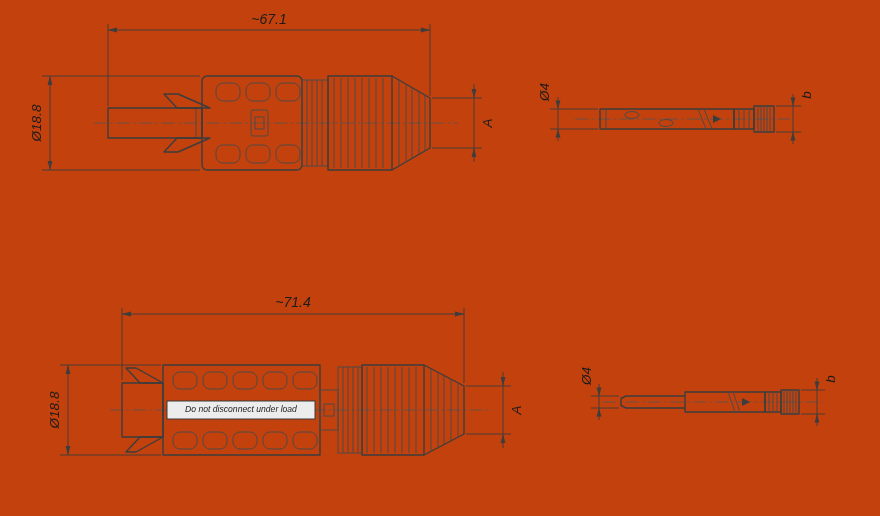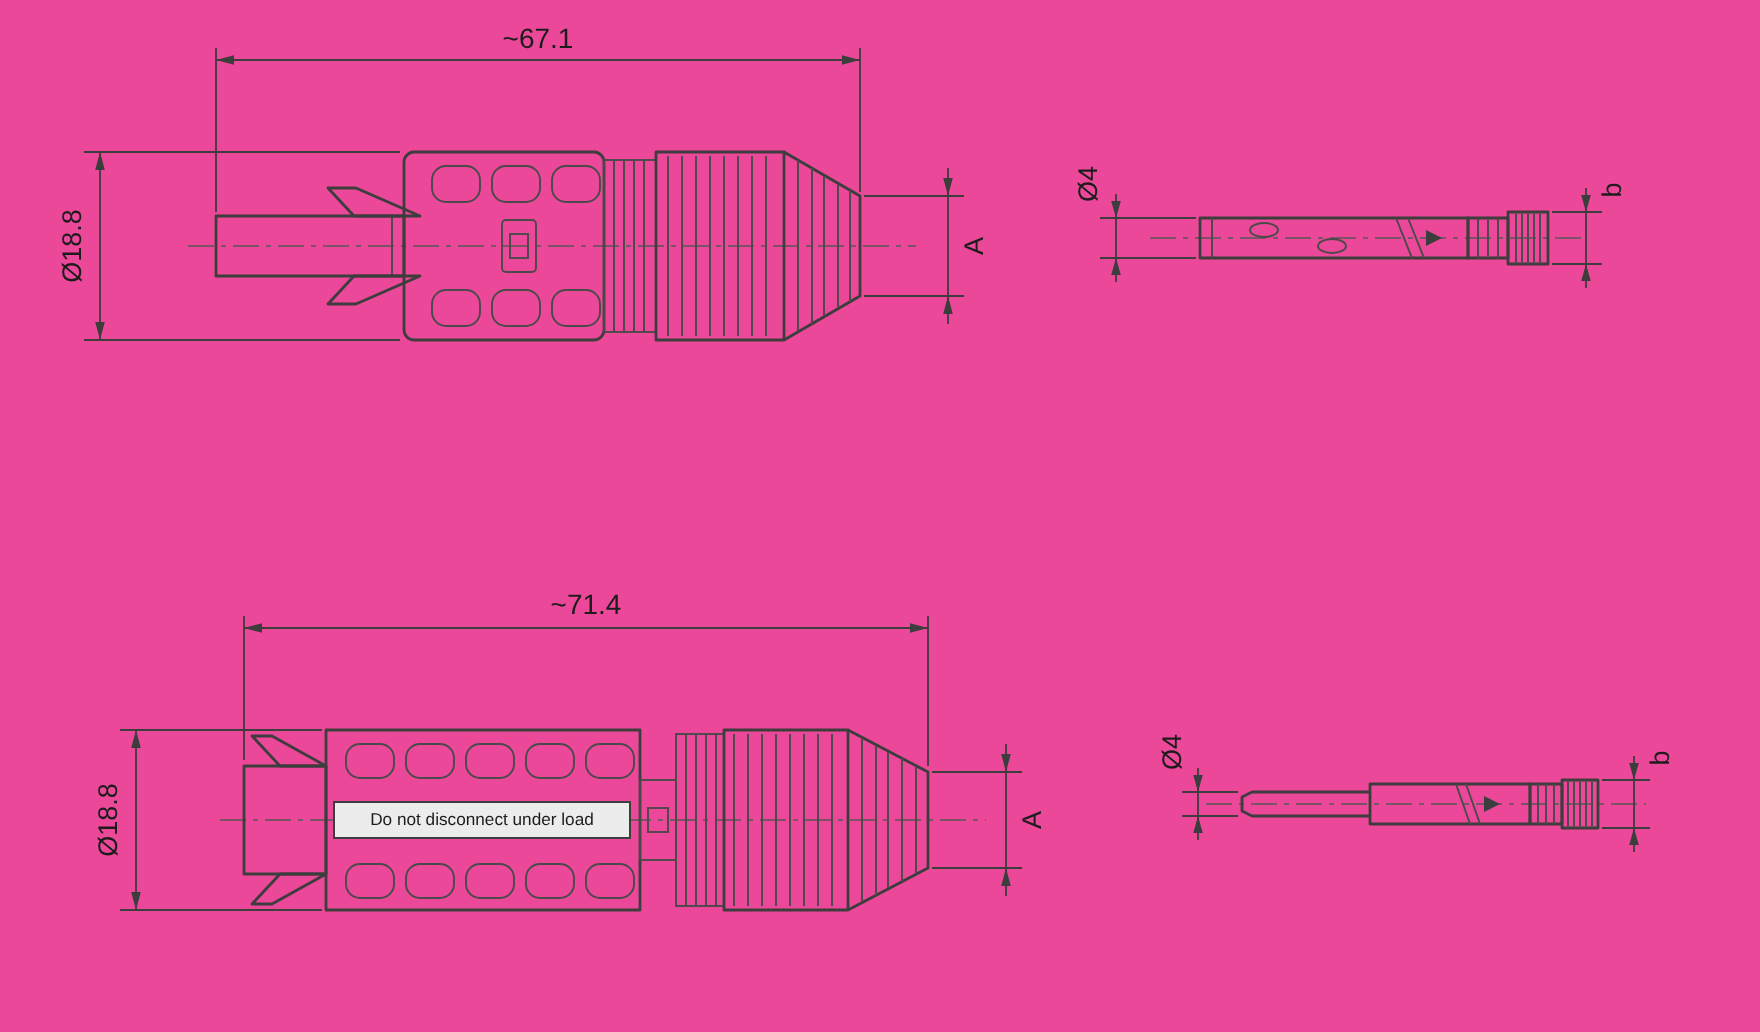--- a/index.html
+++ b/index.html
@@ -1,17 +1,17 @@
 <!DOCTYPE html>
 <html><head>
 <meta charset="utf-8">
 <style>
   * { margin:0; padding:0; box-sizing:border-box; }
   html,body { width:880px; height:516px; background:#ffffff; font-family:"Liberation Sans", sans-serif; }
-  .sheet { position:relative; width:880px; height:516px; background:#ec4899; overflow:hidden; }
+  .sheet { position:relative; width:880px; height:516px; background:#c2410c; overflow:hidden;font-style:italic; }
   .view { position:absolute; }
   svg text { fill:#1c1c1c; font-family:"Liberation Sans", sans-serif; }
   .outline { fill:none; stroke:#3d3d3d; stroke-width:1.4; stroke-linejoin:round; }
   .detail  { fill:none; stroke:#4a4a4a; stroke-width:0.95; }
   .dim     { fill:none; stroke:#3d3d3d; stroke-width:0.9; }
   .arrow   { fill:#3d3d3d; stroke:none; }
   .cl      { fill:none; stroke:#555555; stroke-width:0.8; stroke-dasharray:13 3.5 2.5 3.5; }
   .dimtext { font-size:13.5px; }
   .lentext { font-size:14px; }
   .band    { fill:#ececec; stroke:#3d3d3d; stroke-width:1; }

